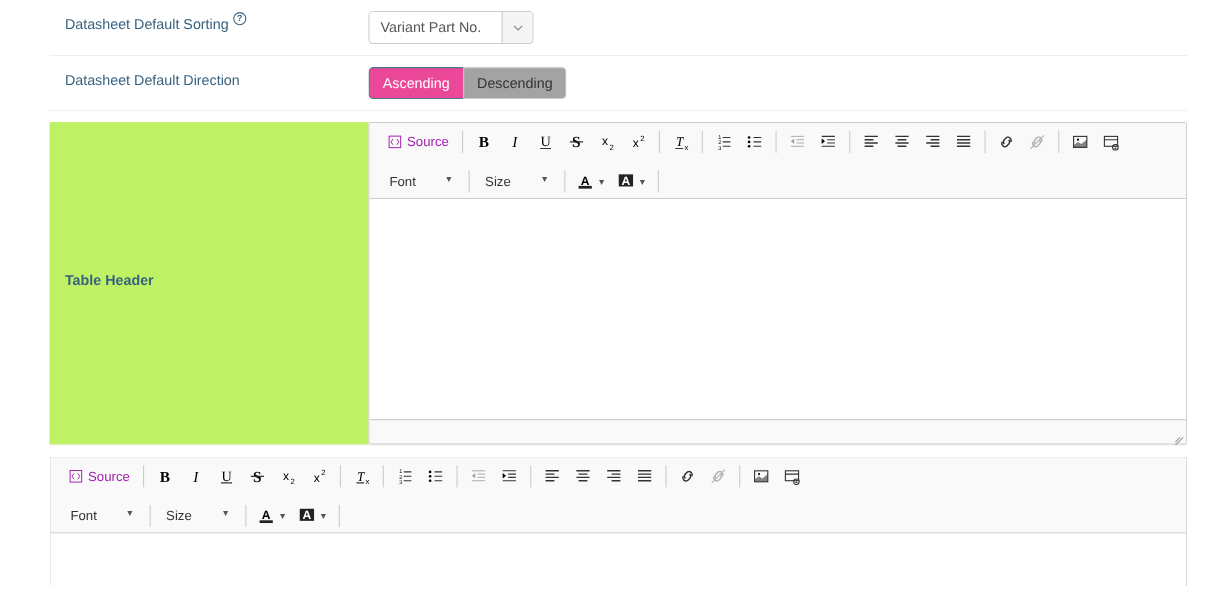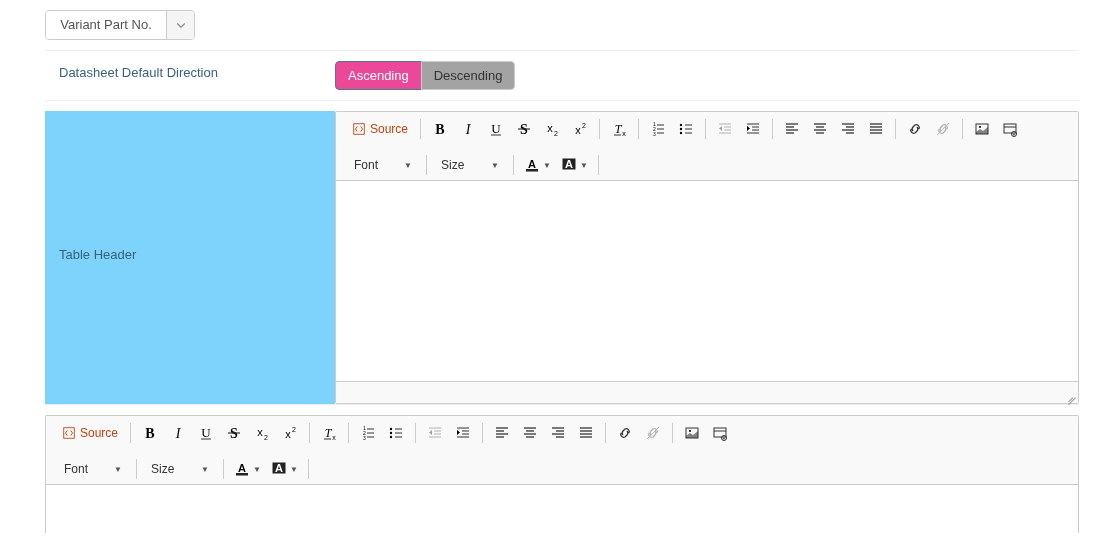--- a/index.html
+++ b/index.html
@@ -47,21 +47,20 @@
   position: relative;
   top: -5px;
   cursor: help;
 }
 .select-wrap {
   display: inline-flex;
   border: 1px solid #ccc;
   border-radius: 4px;
   height: 30px;
   overflow: hidden;
-  text-align: center;
 }
 .select-value {
   padding: 6px 10px;
   font-size: 13px;
   color: #555;
   min-width: 120px;
   background: #fff;
 }
 .select-caret {
   width: 28px;
@@ -87,21 +86,22 @@
 }
 .btn-toggle:first-child { border-radius: 4px 0 0 4px; }
 .btn-toggle:last-child { border-radius: 0 4px 4px 0; margin-left: -1px; }
 .btn-toggle.active {
   background: #ec4899;
   border-color: #4a7d8c;
   color: #fff;
 }
 .editor-row .form-label {
   align-self: stretch;
-  background: #7dd3fc;
+  background: #bef264;
+  font-weight: bold;
 }
 .editor-row .form-control-area { padding-bottom: 0; }
 .editor-box {
   border: 1px solid #ccc;
   border-radius: 2px;
 }
 .toolbar {
   background: #f9f9f9;
   border-bottom: 1px solid #ccc;
   padding: 4px 6px;
@@ -132,28 +132,27 @@
   color: #333;
   border-radius: 2px;
 }
 .tool-btn.disabled { opacity: 0.35; cursor: default; }
 .tool-btn svg { width: 16px; height: 16px; }
 .source-btn {
   display: flex;
   align-items: center;
   gap: 4px;
   font-size: 12px;
-  color: #c2410c;
+  color: #a21caf;
   padding: 2px 4px;
   cursor: pointer;
 }
 .source-btn svg { width: 14px; height: 14px; }
 .combo {
   display: flex;
-  align-items: center;
   gap: 20px;
   font-size: 12px;
   color: #333;
   padding: 2px 6px;
   cursor: pointer;
   min-width: 70px;
   justify-content: space-between;
 }
 .combo .caret { font-size: 8px; color: #555; }
 .color-btn {
@@ -317,20 +316,24 @@
       </g>
     <g id="i-caret">
         <path d="M3 6l5 5 5-5" fill="none" stroke="currentColor" stroke-width="1.5"></path>
       </g>
   </defs>
 </svg>
 
 <div class="container">
 
   <div class="form-row">
+    <div class="form-label">
+      <span>Datasheet Default Sorting</span>
+      <span class="help-icon">?</span>
+    </div>
     <div class="form-control-area">
       <div class="select-wrap">
         <div class="select-value">Variant Part No.</div>
         <div class="select-caret">
           <svg viewBox="0 0 16 16" width="12" height="12">
               <use href="#i-caret"></use>
             </svg>
         </div>
       </div>
     </div>

